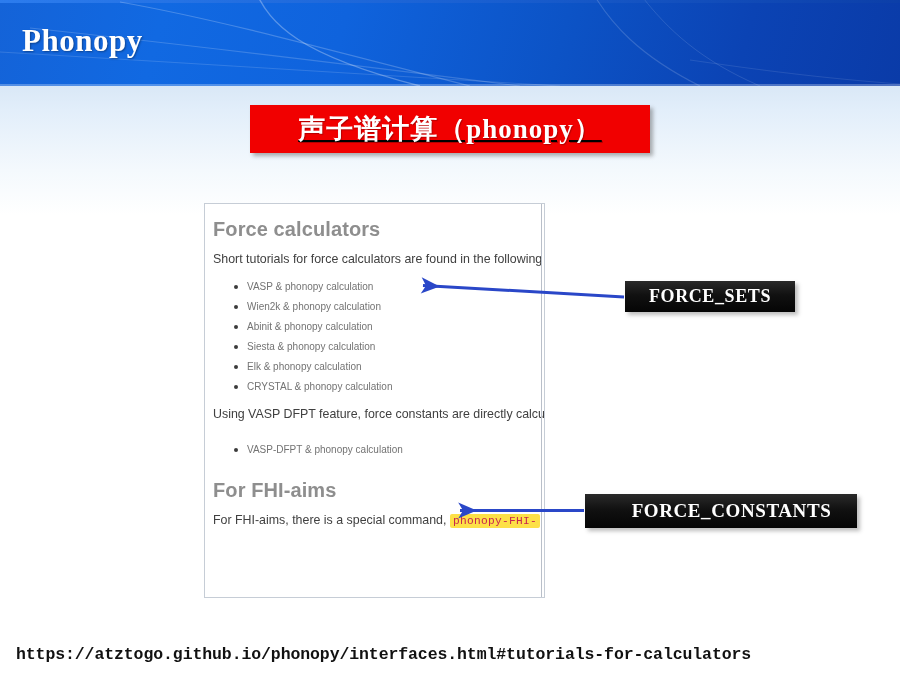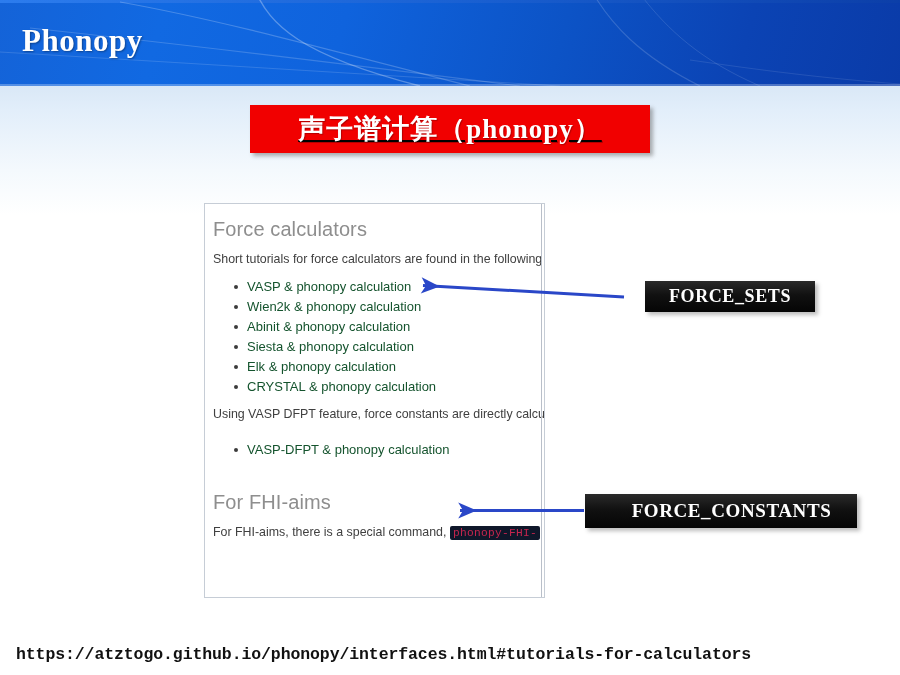--- a/index.html
+++ b/index.html
@@ -116,68 +116,68 @@
   }
   #doc-inner {
     position: absolute;
     left: 0; top: 0;
     width: 560px;   
     padding: 8px 0 0 8px;
     box-sizing: border-box;
   }
   .doc-h {
     font-family: "Liberation Sans", sans-serif;
-    font-weight: normal;
+    font-weight: bold;
     color: #8e8e8e;
     font-size: 20px;
     line-height: 26px;
     letter-spacing: .1px;
     margin: 0;
     white-space: nowrap;
   }
   .doc-h.h-force     { margin-top: 4px; }
   .doc-h.h-dfpt      { margin-top: 18px; }
-  .doc-h.h-fhi       { margin-top: 29px; }
+  .doc-h.h-fhi       { margin-top: 17px; }
   .doc-p {
     font-family: "Liberation Sans", sans-serif;
     font-size: 12.4px;
     line-height: 17px;
     color: #404040;
     margin: 9px 0 0 0;
     white-space: nowrap;
   }
   .doc-ul {
     list-style: none;
     margin: 9px 0 0 0;
     padding: 0 0 0 34px;
   }
   .doc-ul.dfpt-list { margin-top: 17px; }
   .doc-li {
     position: relative;
     font-family: "Liberation Sans", sans-serif;
-    font-size: 13px;
+    font-size: 10px;
     line-height: 20px;
-    color: #14532d;
+    color: #737373;
     white-space: nowrap;
   }
   .doc-li::before {
     content: "";
     position: absolute;
     left: -13px;
     top: 8px;
     width: 4px;
     height: 4px;
     border-radius: 50%;
     background: #3b3b3b;
   }
   .code-span {
     font-family: "Liberation Mono", monospace;
     font-size: 11.2px;
     color: #c7254e;
-    background: #0f172a;
+    background: #fde047;
     padding: 1px 3px;
     border-radius: 2px;
     letter-spacing: .3px;
   }
   
   #doc-colrule {
     position: absolute;
     top: 0;
     left: 336px;
     width: 1px;
@@ -201,21 +201,20 @@
     font-weight: bold;
     color: #ffffff;
     white-space: nowrap;
     letter-spacing: .6px;
   }
   #callout-force-sets {
     left: 625px;
     top: 281px;
     width: 170px;
     height: 31px;
-    margin-left: 20px;
   }
   #callout-force-sets .callout-text { font-size: 18px; }
   #callout-force-constants {
     left: 585px;
     top: 494px;
     width: 251px;
     height: 34px;
     padding-left: 21px;
   }
   #callout-force-constants .callout-text { font-size: 19px; }

